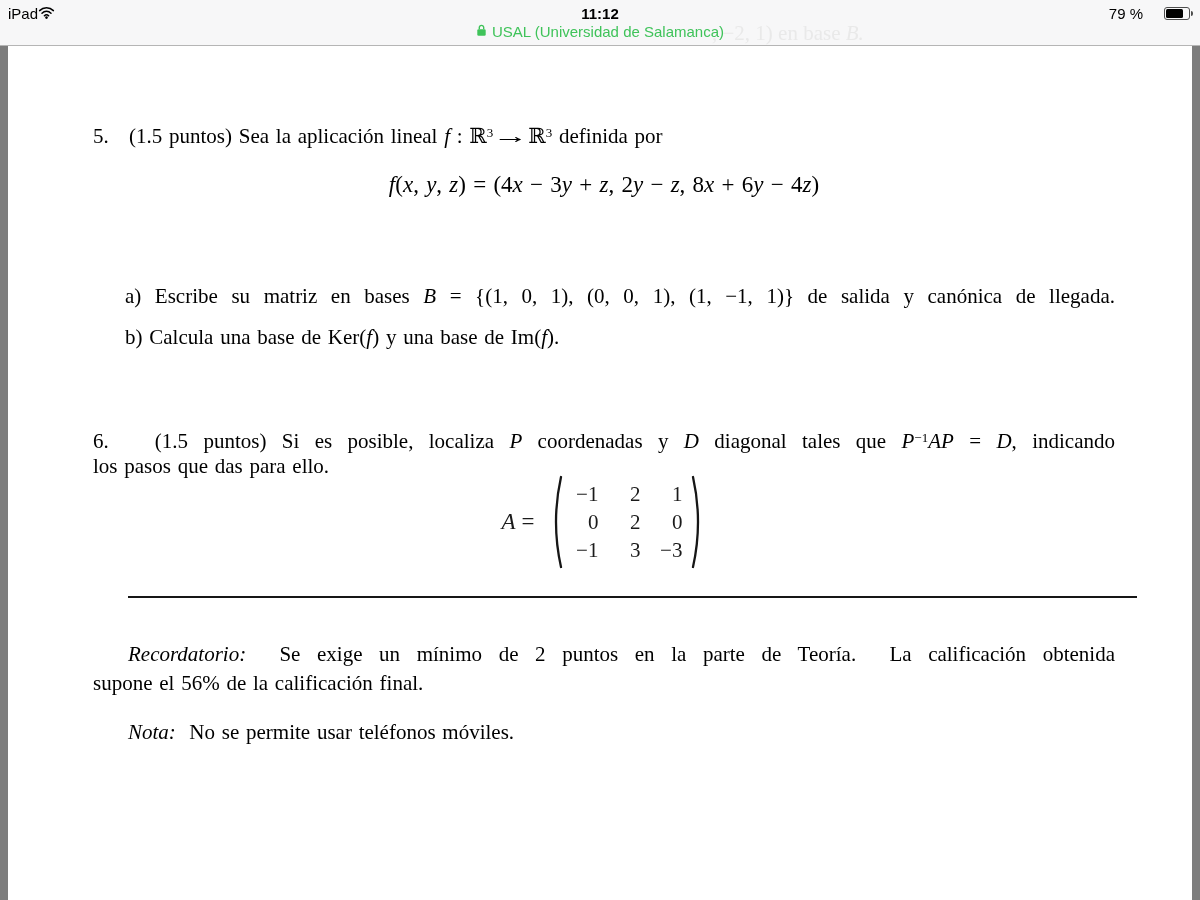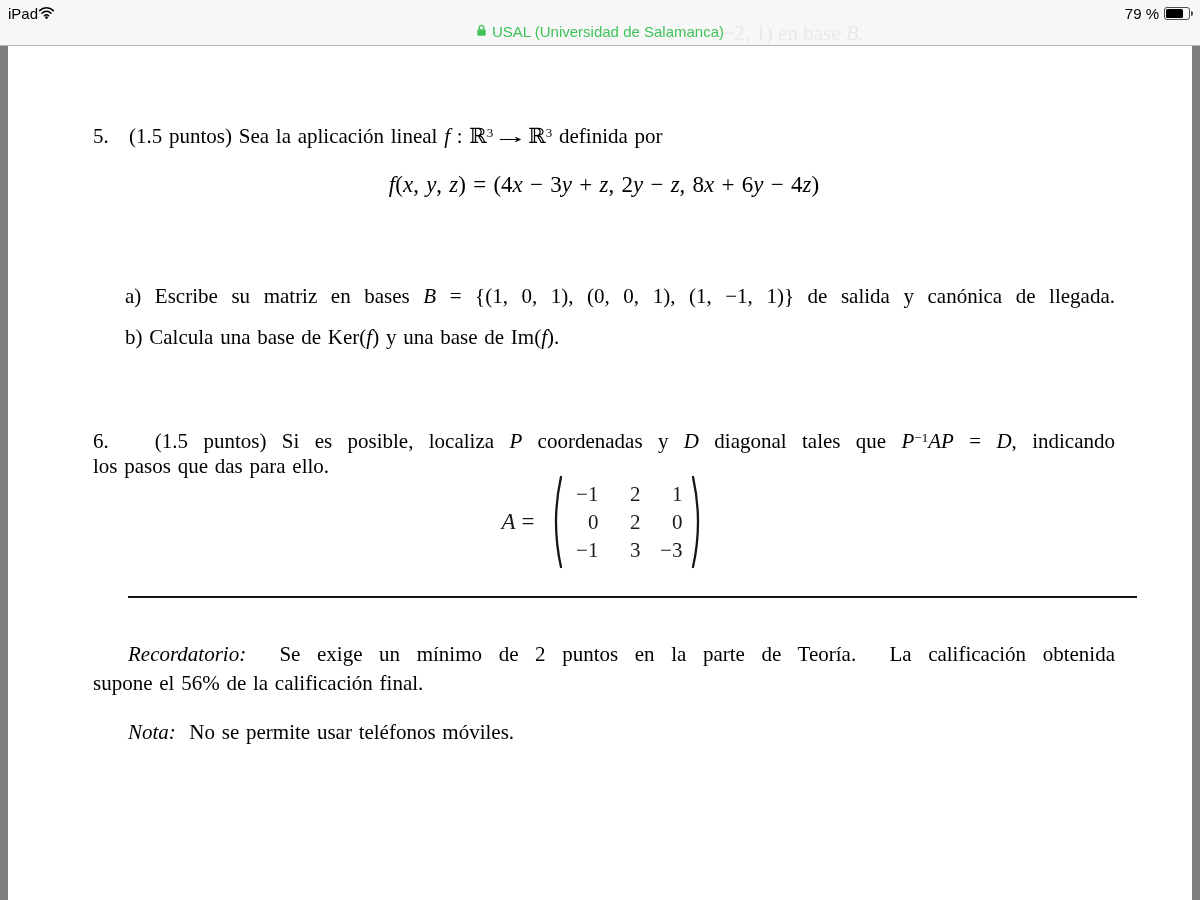--- a/index.html
+++ b/index.html
@@ -21,21 +21,21 @@
   }
   .frag-left{position:absolute;left:128px;top:0;}
   .frag-right{position:absolute;left:712px;top:0;}
   .sb-left{position:absolute;left:8px;top:5px;display:flex;align-items:center;
     font-size:15px;color:#000;z-index:3;}
   .sb-time{position:absolute;left:0;top:5px;width:100%;text-align:center;
     font-size:15px;font-weight:700;color:#000;z-index:2;}
   .sb-site{position:absolute;left:0;top:23px;width:100%;display:flex;
     justify-content:center;align-items:center;gap:5px;
     font-size:15px;z-index:3;}
-  .sb-right{position:absolute;right:10px;top:5px;display:flex;align-items:center;gap:5px;
+  .sb-right{position:absolute;right:10px;top:5px;display:flex;align-items:center;gap:21px;
     font-size:15px;color:#000;z-index:3;}
   .battery{position:relative;display:inline-block;width:24px;height:11px;
     border:1px solid #4d4d4d;border-radius:3px;}
   .battery-fill{position:absolute;left:1px;top:1px;height:calc(100% - 2px);
     background:#000;border-radius:1.5px;}
   .battery-nub{position:absolute;right:-4px;top:3px;width:2px;height:5px;
     background:#4d4d4d;border-radius:0 2px 2px 0;}
   
   .side-bar{position:absolute;top:45px;bottom:0;width:8px;background:#7d7d7d;z-index:4;}
   .side-bar.left{left:0;}
@@ -79,20 +79,21 @@
         <g fill="none" stroke="#000" stroke-width="1.5" stroke-linecap="round">
           <path d="M1.6 4.6a10 10 0 0 1 13.8 0"></path>
           <path d="M4 7.2a6.4 6.4 0 0 1 9 0"></path>
           <path d="M6.4 9.7a3 3 0 0 1 4.2 0"></path>
         </g>
         <circle cx="8.5" cy="11.6" r="1.3" fill="#000"></circle>
       </svg>
     </span>
   </div>
 
+  <div class="sb-time">11:12</div>
 
   <div class="sb-site" style="color:#3fc35a;">
     <span>
       <svg width="11" height="13" viewBox="0 0 11 13">
         <path d="M3.3 5.2V3.6a2.2 2.2 0 1 1 4.4 0v1.6" fill="none" stroke="#3fc35a" stroke-width="1.4"></path>
         <rect x="1.3" y="5.2" width="8.4" height="6.6" rx="1.3" fill="#3fc35a"></rect>
       </svg>
     </span>
     <span>USAL (Universidad de Salamanca)</span>
   </div>

